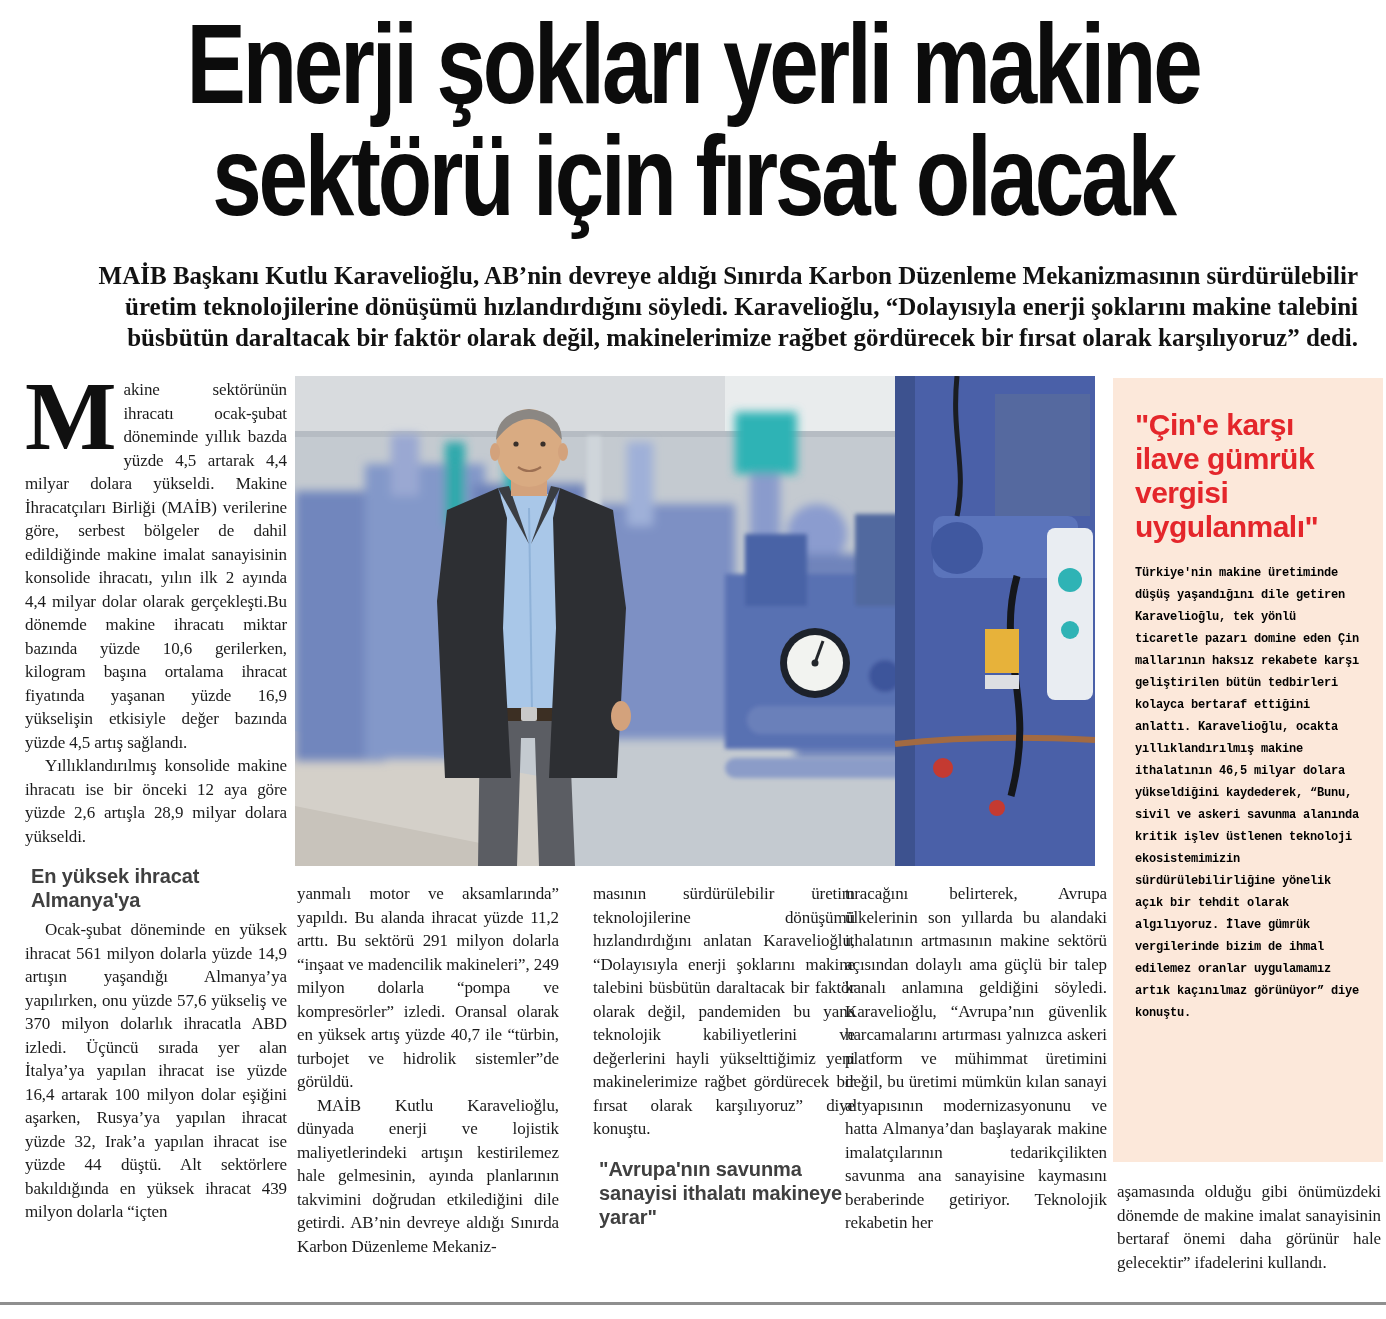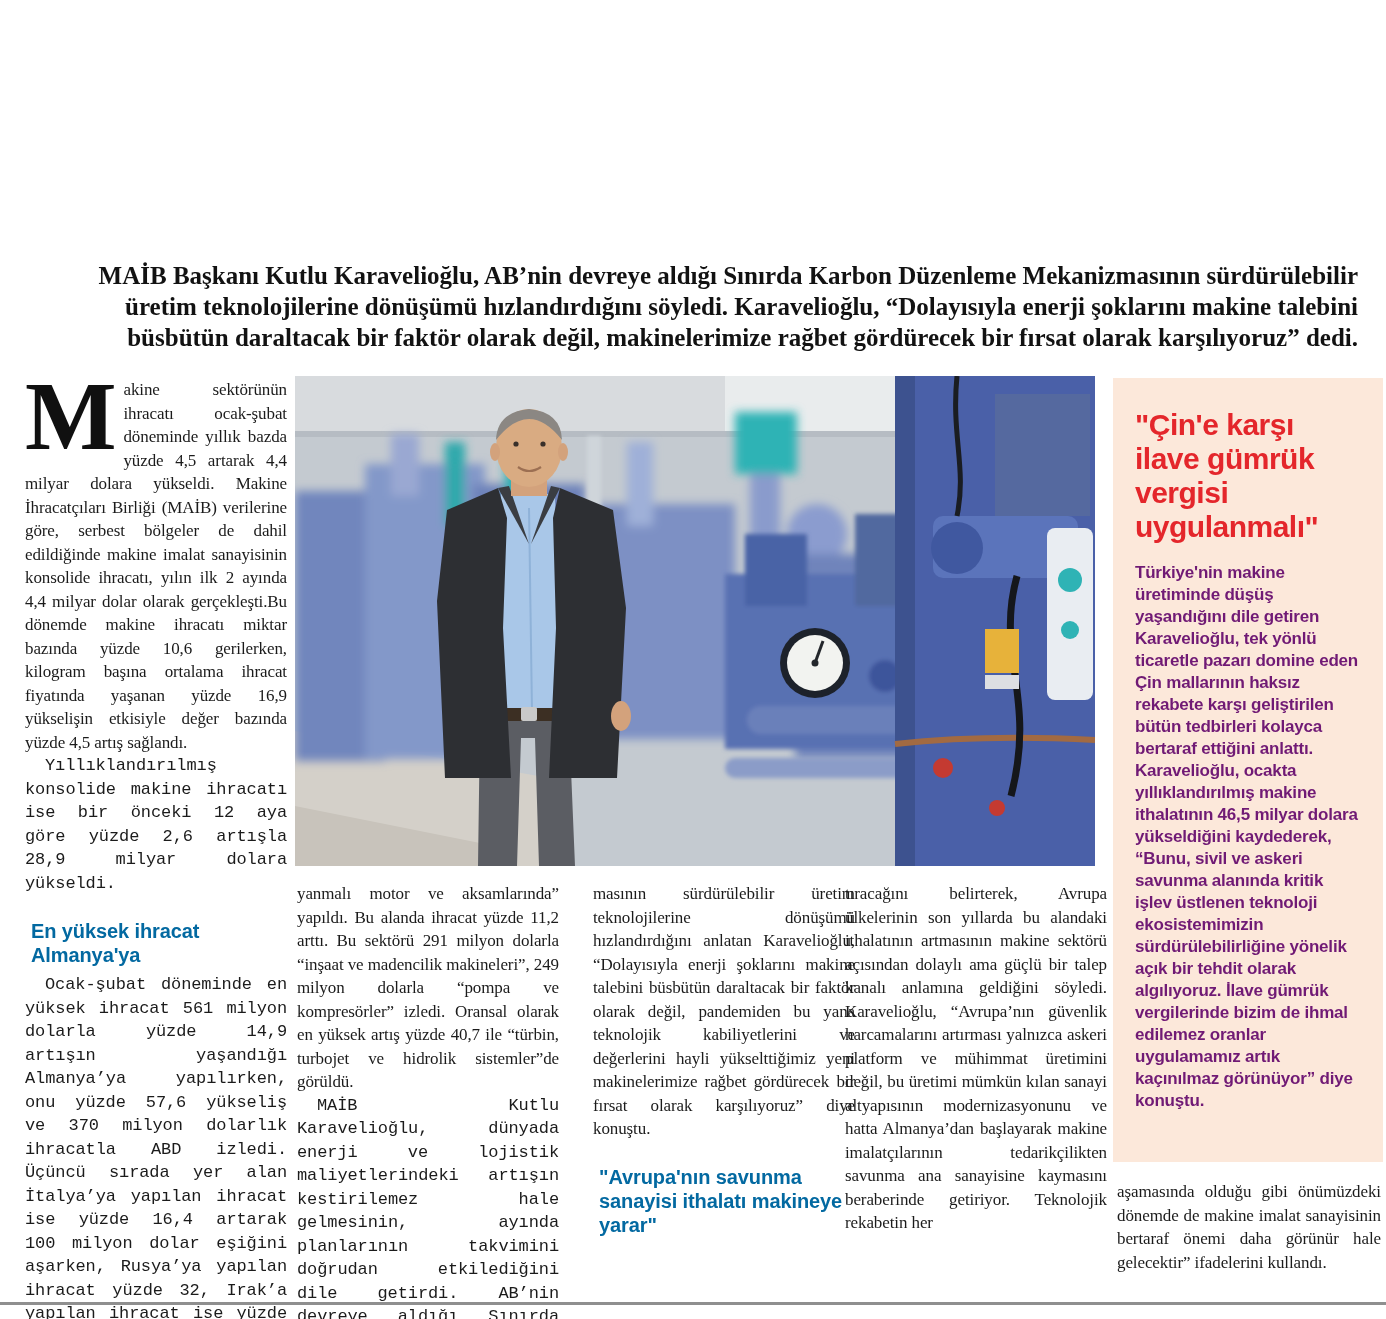--- a/index.html
+++ b/index.html
@@ -24,29 +24,29 @@
     font-size:25px; line-height:31px; color:#121212; text-align:right;
   }
 
   
   .col {
     position:absolute; width:262px;
     font-family:"Liberation Serif", serif; font-size:17px; line-height:23.5px;
     color:#1b1b1b; text-align:justify; letter-spacing:-0.1px;
   }
   .col p { margin:0; }
-  .col p.indent { text-indent:20px;font-family:Liberation Mono, monospace; }
+  .col p.indent { text-indent:20px; }
   .dropcap {
     float:left; font-weight:bold; font-size:97px; line-height:70px;
     padding:4px 7px 0 0; color:#101010;
   }
   .inner-heading {
     font-family:"Liberation Sans", sans-serif; font-weight:bold;
-    font-size:20px; line-height:24px; color:#0369a1; text-align:left;
-    margin:24px 0 6px 6px;
+    font-size:20px; line-height:24px; color:#404040; text-align:left;
+    margin:16px 0 6px 6px;
   }
   .col1 { left:25px;  top:378px; }
   .col2 { left:297px; top:882px; }
   .col3 { left:593px; top:882px; }
   .col4 { left:845px; top:882px; }
   .col5 { left:1117px; top:1180px; width:264px; }
 
   
   .photo { position:absolute; left:295px; top:376px; width:800px; height:490px; }
   .photo svg { display:block; width:100%; height:100%; }
@@ -55,35 +55,39 @@
   .sidebar {
     position:absolute; left:1113px; top:378px; width:270px; height:784px;
     background:#fce8da; padding:30px 20px 0 22px;
   }
   .sidebar-title {
     font-family:"Liberation Sans", sans-serif; font-weight:bold;
     font-size:30px; line-height:34px; color:#e4262b; margin-bottom:18px;
     letter-spacing:-0.5px;
   }
   .sidebar-body {
-    font-family:Liberation Sans, sans-serif; font-weight:bold;
-    font-size:17px; line-height:22px; color:#701a75; letter-spacing:-0.2px;
+    font-family:Liberation Mono, monospace; font-weight:bold;
+    font-size:12px; line-height:22px; color:#000000; letter-spacing:-0.2px;
   }
 
   
   .bottom-rule {
     position:absolute; left:0; top:1302px; width:1386px; height:3px;
     background:#8f8f8f;
   }
 </style>
 </head>
 <body>
 
 <div id="page">
 
+  <div class="headline">
+    <div class="h-line">Enerji şokları yerli makine</div>
+    <div class="h-line">sektörü için fırsat olacak</div>
+  </div>
 
   <div class="standfirst">MAİB Başkanı Kutlu Karavelioğlu,  AB’nin devreye aldığı Sınırda Karbon Düzenleme Mekanizmasının sürdürülebilir üretim teknolojilerine dönüşümü hızlandırdığını söyledi. Karavelioğlu, “Dolayısıyla enerji şoklarını makine talebini büsbütün daraltacak bir faktör olarak değil, makinelerimize rağbet gördürecek bir fırsat olarak karşılıyoruz” dedi.</div>
 
   <div class="col col1">
     <p><span class="dropcap">M</span><span>akine sektörünün ihracatı ocak-şubat döneminde yıllık bazda yüzde 4,5 artarak 4,4 milyar dolara yükseldi. Makine İhracatçıları Birliği (MAİB) verilerine göre, serbest bölgeler de dahil edildiğinde makine imalat sanayisinin konsolide ihracatı, yılın ilk 2 ayında 4,4 milyar dolar olarak gerçekleşti.Bu dönemde makine ihracatı miktar bazında yüzde 10,6 gerilerken, kilogram başına ortalama ihracat fiyatında yaşanan yüzde 16,9 yükselişin etkisiyle değer bazında yüzde 4,5 artış sağlandı.</span></p>
     <p class="indent">Yıllıklandırılmış konsolide makine ihracatı ise bir önceki 12 aya göre yüzde 2,6 artışla 28,9 milyar dolara yükseldi.</p>
     <div class="inner-heading">En yüksek ihracat Almanya'ya</div>
     <p class="indent">Ocak-şubat döneminde en yüksek ihracat 561 milyon dolarla yüzde 14,9 artışın yaşandığı Almanya’ya yapılırken, onu yüzde 57,6 yükseliş ve 370 milyon dolarlık ihracatla ABD izledi. Üçüncü sırada yer alan İtalya’ya yapılan ihracat ise yüzde 16,4 artarak 100 milyon dolar eşiğini aşarken, Rusya’ya yapılan ihracat yüzde 32, Irak’a yapılan ihracat ise yüzde 44 düştü. Alt sektörlere bakıldığında en yüksek ihracat 439 milyon dolarla “içten</p>
   </div>
 

